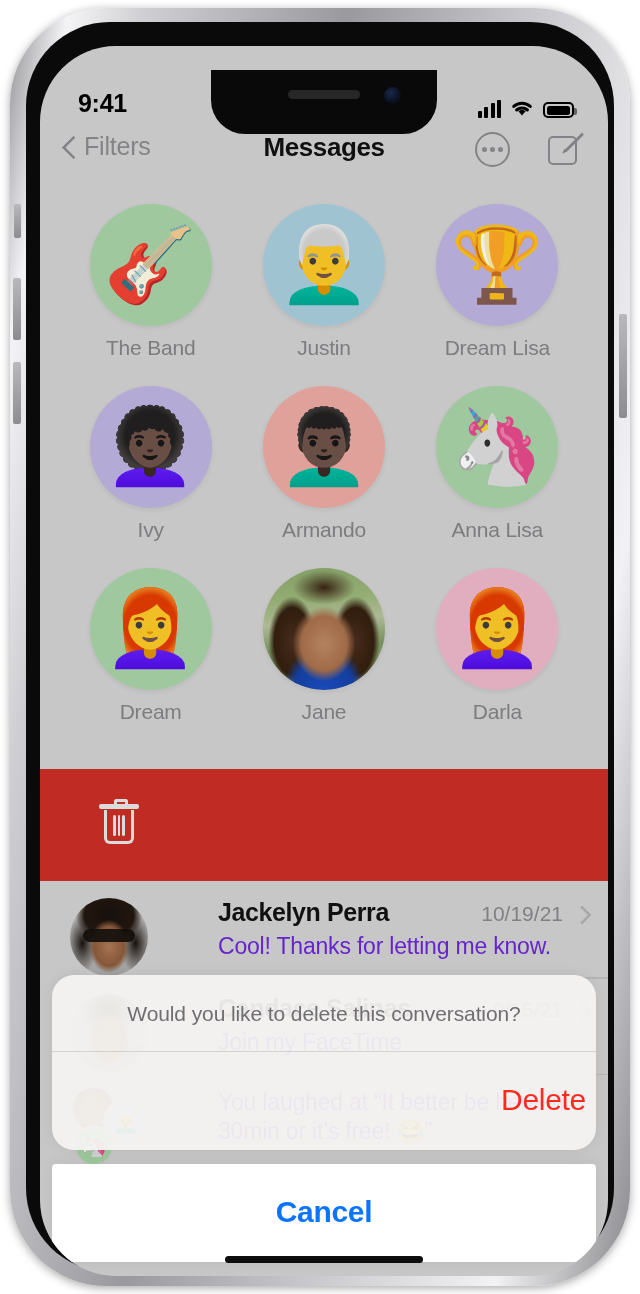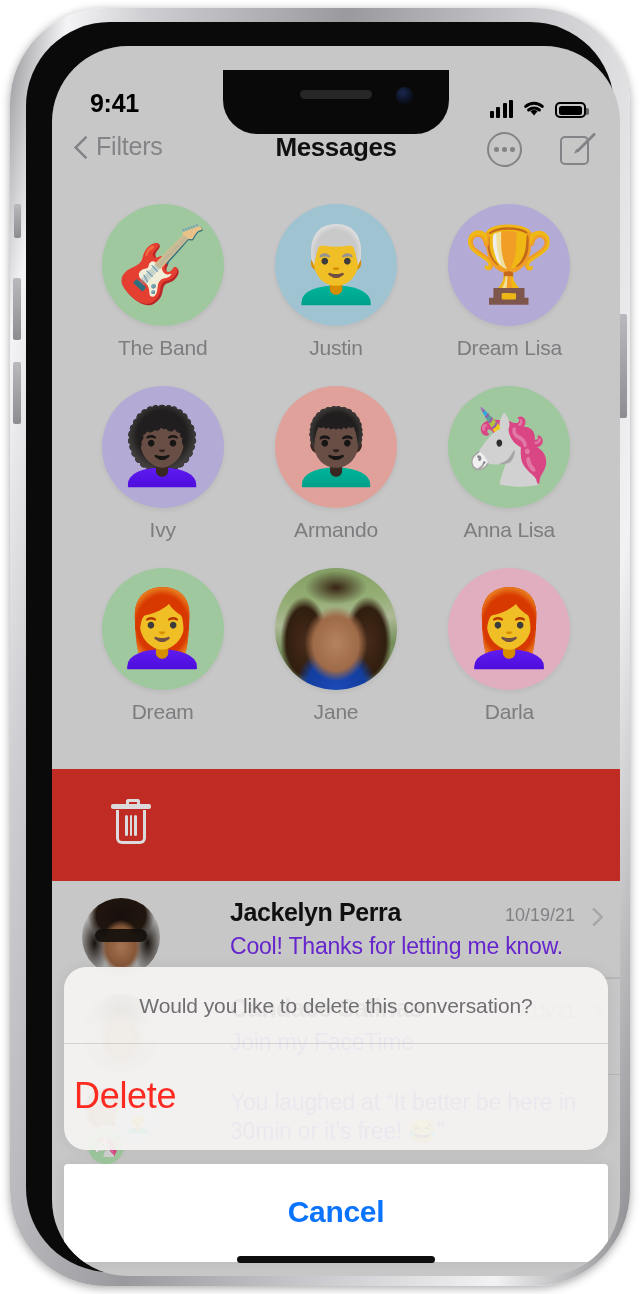--- a/index.html
+++ b/index.html
@@ -16,21 +16,21 @@
     position:absolute; left:10px; top:8px; width:620px; height:1278px;
     border-radius:96px;
     background:linear-gradient(100deg,#8e8e92 0%,#f4f4f6 7%,#cfcfd3 16%,#9a9a9e 40%,#c9c9cd 62%,#f2f2f4 84%,#89898d 100%);
     box-shadow:0 2px 10px rgba(0,0,0,.35);
   }
   .phone-frame-inner{
     position:absolute; left:16px; top:14px; width:588px; height:1250px;
     border-radius:84px; background:#0a0a0a;
   }
   .screen{
-    position:absolute; left:26px; top:24px; width:568px; height:1230px;
+    position:absolute; left:14px; top:24px; width:568px; height:1230px;
     border-radius:76px; background:#d4d4d4; overflow:hidden;
   }
   .notch{
     position:absolute; left:50%; transform:translateX(-50%); top:24px;
     width:226px; height:64px; background:#0a0a0a;
     border-bottom-left-radius:34px; border-bottom-right-radius:34px;
     z-index:60;
   }
   .speaker{
     position:absolute; left:50%; transform:translateX(-50%); top:20px;
@@ -185,21 +185,21 @@
   .group-avatar{ position:relative; width:78px; height:78px; flex:none; margin-right:22px; }
   .ga{ position:absolute; border-radius:50%; overflow:hidden; display:flex; align-items:center;
        justify-content:center; font-size:21px; line-height:1; box-shadow:0 0 0 3px #d2d2d2; }
   .ga1{ left:2px; top:0px; width:42px; height:42px; }
   .ga2{ right:2px; top:14px; width:40px; height:40px; }
   .ga3{ left:6px; bottom:2px; width:36px; height:36px; }
   .conv-body{ flex:1; min-width:0; padding-bottom:16px;margin-left:48px; }
   .conv-top{ display:flex; align-items:baseline; }
   .conv-name{ font-size:25px; font-weight:700; color:#121212; letter-spacing:-0.4px; white-space:nowrap;}
   .conv-meta{ margin-left:auto; display:flex; align-items:center; gap:12px; flex:none; padding-left:12px;}
-  .conv-date{ font-size:18px; color:#8a8a8e; }
+  .conv-date{ font-size:21px; color:#8a8a8e; }
   .chev-r{ width:11px; height:18px; position:relative; flex:none; }
   .chev-r::before{
     content:""; position:absolute; left:0; top:3px; width:11px;height:11px;
     border-right:3px solid #b3b3b6; border-top:3px solid #b3b3b6; transform:rotate(45deg); border-radius:1px;
   }
   .conv-preview{
     margin-top:5px; font-size:23px; color:#6d28d9; line-height:1.28;
     letter-spacing:-0.2px;
   }
 
@@ -212,21 +212,21 @@
     background:rgba(244,243,241,0.94);
     border-radius:22px; overflow:hidden; margin-bottom:14px;
     box-shadow:0 0 14px rgba(0,0,0,.07);
   }
   .sheet-title{
     text-align:center; font-size:21px; color:#6f6f73; letter-spacing:-0.1px;
     padding:27px 24px 25px;
     border-bottom:1px solid rgba(0,0,0,.12);
   }
   .sheet-action{
-    text-align:left; font-size:36px; color:#fc2a20; letter-spacing:-0.3px;
+    text-align:right; font-size:30px; color:#fc2a20; letter-spacing:-0.3px;
     padding:31px 10px 33px; cursor:pointer;
   }
   .sheet-cancel{
     background:#ffffff; border-radius:4px;
     text-align:center; font-size:30px; font-weight:700; color:#0a74ff; letter-spacing:-0.3px;
     padding:31px 10px 33px; cursor:pointer;
     box-shadow:0 0 14px rgba(0,0,0,.07);
   }
 
   

